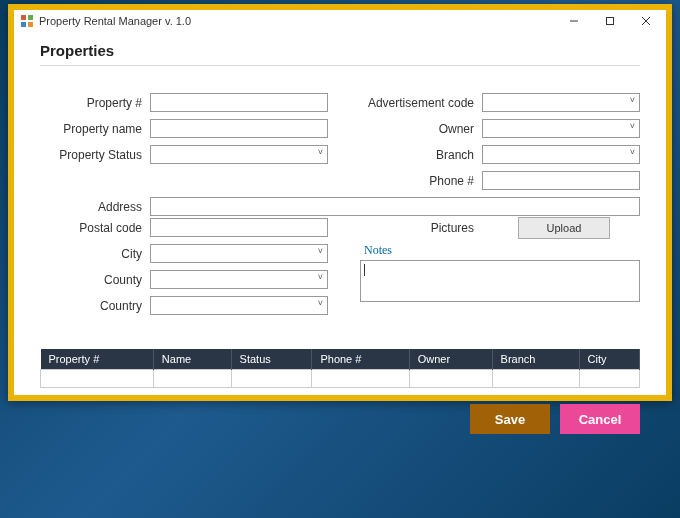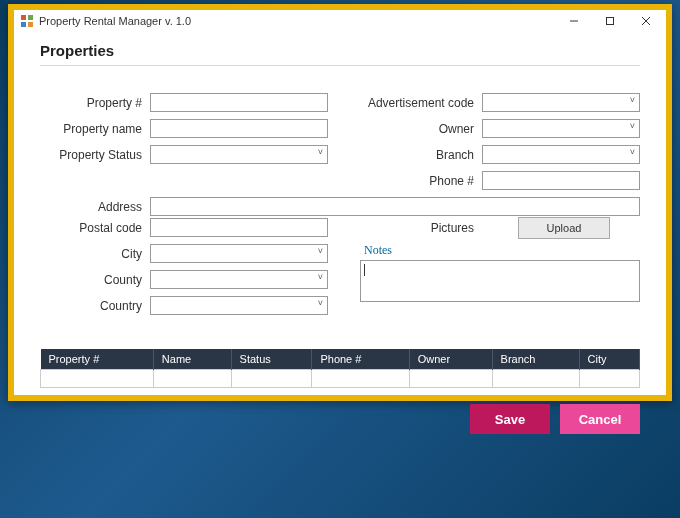--- a/index.html
+++ b/index.html
@@ -182,21 +182,21 @@
     width: 80px;
     height: 30px;
     display: flex;
     align-items: center;
     justify-content: center;
     font-size: 13px;
     font-weight: 600;
     color: #fff;
     border: none;
   }
-  .btn-save { background: #be185d; }
+  .btn-save { background: #a16207; }
   .btn-cancel { background: #ec4899; }
 </style>
 </head>
 <body>
 
 <div class="window">
 
   <div class="titlebar">
     <span class="app-icon">
       <svg width="14" height="14" viewBox="0 0 14 14">

